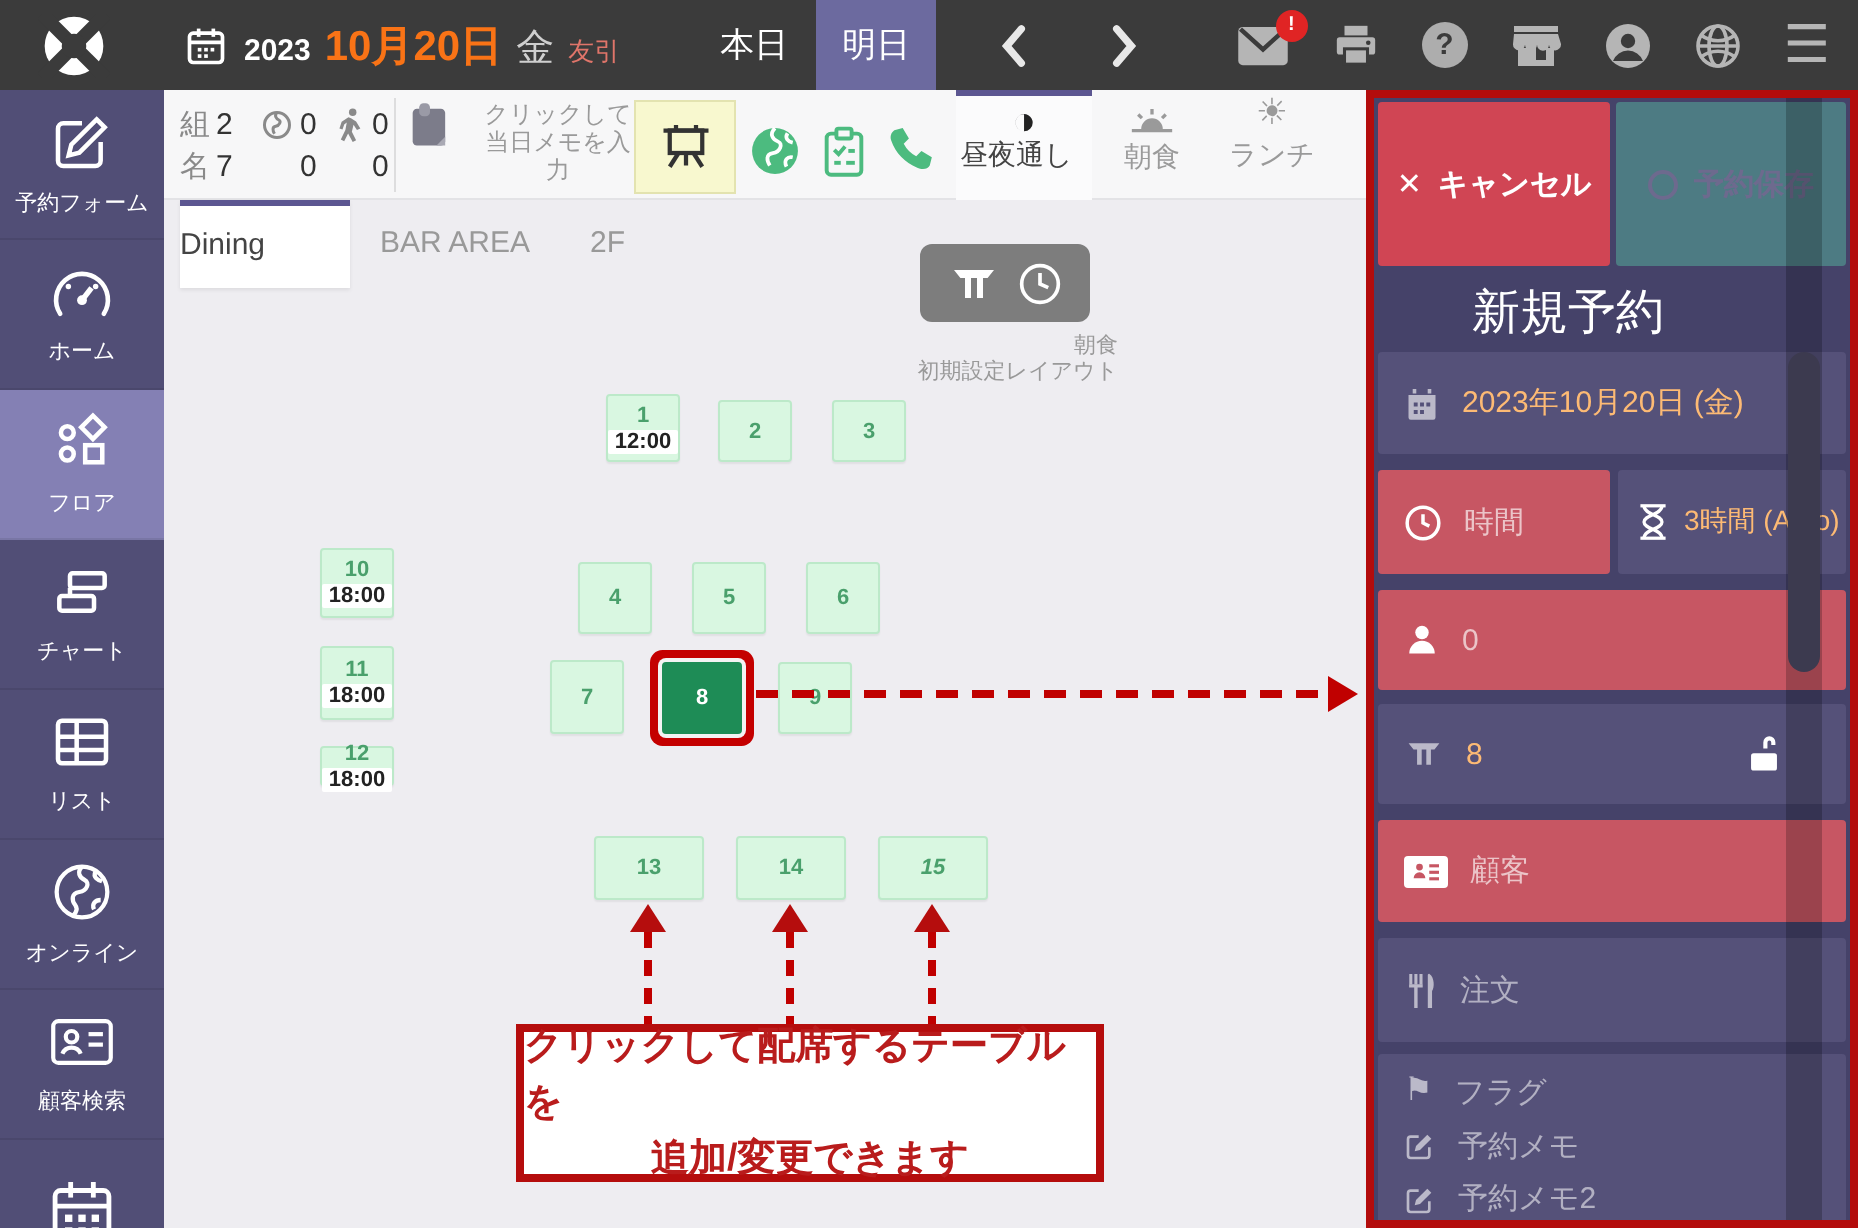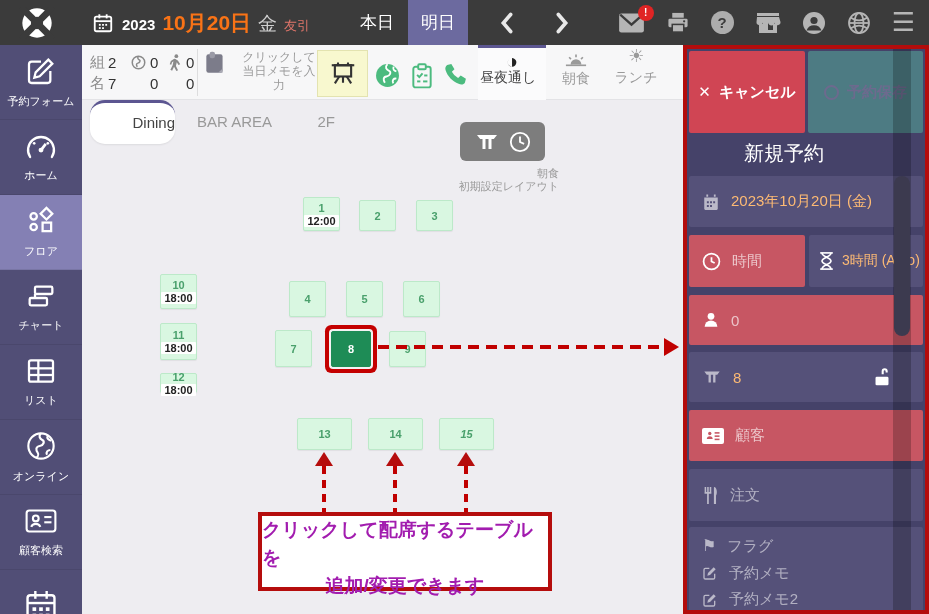--- a/index.html
+++ b/index.html
@@ -49,22 +49,22 @@
     border:1px solid #e3e3b0; display:flex; align-items:center; justify-content:center; cursor:pointer; }
   .green-ic { position:absolute; top:18px; cursor:pointer; color:#4cbb7f; }
   .period-tab { position:absolute; top:0; height:55px; cursor:pointer; text-align:center; }
   .period-tab.active { border-top:3px solid #5c5691; background:#fbfbfc; }
   .p-icon { height:22px; display:flex; align-items:flex-end; justify-content:center; color:#9a9a9a; }
   .p-label { font-size:14px; color:#9a9a9a; line-height:15px; }
   .period-tab.active .p-label { color:#444; }
   .period-tab.active .p-icon { color:#222; }
   .halfmoon { font-size:20px; line-height:18px; color:#222; }
   
-  .floor-tab { position:absolute; top:55px; height:44px; line-height:44px; text-align:right;
-    font-size:15px; color:#999; cursor:pointer;border-radius:15px; }
+  .floor-tab { position:absolute; top:55px; height:44px; line-height:44px; text-align:left;
+    font-size:15px; color:#999; cursor:pointer; }
   .floor-tab.active { background:#fff; color:#444; border-top:3px solid #5c5691; line-height:40px;
     box-shadow:0 1px 2px rgba(0,0,0,0.08); }
   .layout-btn { position:absolute; left:378px; top:77px; width:85px; height:39px; background:#7d7d7d;
     border-radius:6px; display:flex; align-items:center; justify-content:center; gap:9px; color:#fff; cursor:pointer; }
   .layout-caption { position:absolute; left:287px; top:122px; width:190px; text-align:right;
     font-size:11px; line-height:13px; color:#999; }
   
   .floor-canvas { position:absolute; left:0; top:99px; width:601px; height:470px; }
   .table-cell { position:absolute; background:#d9f7e1; border:1px solid #bce9c9; border-radius:2px;
     display:flex; flex-direction:column; align-items:center; justify-content:center; cursor:pointer;
@@ -78,30 +78,30 @@
   .dash-h { position:absolute; height:4px;
     background:repeating-linear-gradient(90deg,#c00000 0 11px,transparent 11px 18px); z-index:5; }
   .dash-v { position:absolute; width:4px;
     background:repeating-linear-gradient(180deg,#c00000 0 8px,transparent 8px 14px); z-index:5; }
   .head-right { position:absolute; width:0; height:0; border-top:9px solid transparent;
     border-bottom:9px solid transparent; border-left:15px solid #c00000; z-index:5; }
   .head-up { position:absolute; width:0; height:0; border-left:9px solid transparent;
     border-right:9px solid transparent; border-bottom:14px solid #b50d0d; z-index:5; }
   .annotation { position:absolute; left:176px; top:467px; width:294px; height:79px; background:#fff;
     border:4px solid #b50d0d; z-index:6; display:flex; flex-direction:column; align-items:center;
-    justify-content:flex-start; color:#a21caf; font-size:19px; font-weight:600; line-height:28px; }
+    justify-content:center; color:#b91c1c; font-size:19px; font-weight:600; line-height:28px; }
   
   .panel { position:absolute; left:683px; top:45px; width:246px; height:569px;
     border:4px solid #b30c0c; background:#454269; z-index:25; overflow:hidden; }
   .pan-btn { position:absolute; top:2px; height:82px; display:flex; align-items:center;
     justify-content:center; gap:8px; font-size:15px; font-weight:bold; cursor:pointer; border-radius:2px; }
   .btn-cancel { left:2px; width:116px; background:#d04554; color:#fff; }
   .btn-save { left:121px; width:115px; background:#4d7b83; color:#6d6a8e; }
   .save-circle { width:15px; height:15px; border:2px solid #6d6a8e; border-radius:50%; }
-  .pan-title { position:absolute; left:0; top:91px; width:194px; text-align:center; color:#fff; font-size:20px; }
+  .pan-title { position:absolute; left:0; top:91px; width:194px; text-align:center; color:#fff; font-size:24px; }
   .pan-row { position:absolute; border-radius:2px; display:flex; align-items:center; padding-left:13px; gap:11px; cursor:pointer; }
   .row-purple { background:#555179; }
   .row-red { background:#c75663; }
   .pan-label { font-size:15px; color:rgba(255,255,255,0.55); }
   .row-red .pan-label { color:rgba(255,255,255,0.65); }
   .pan-value { font-size:15px; color:#fdba74; }
   .pan-ic { display:flex; align-items:center; color:rgba(255,255,255,0.6); }
   .row-red .pan-ic { color:#fff; }
   .extra-line { display:flex; align-items:center; gap:11px; height:29px; padding-left:13px; cursor:pointer; }
   .idcard-chip { width:22px; height:16px; background:#fff; border-radius:2px; display:flex; align-items:center; justify-content:center; }

